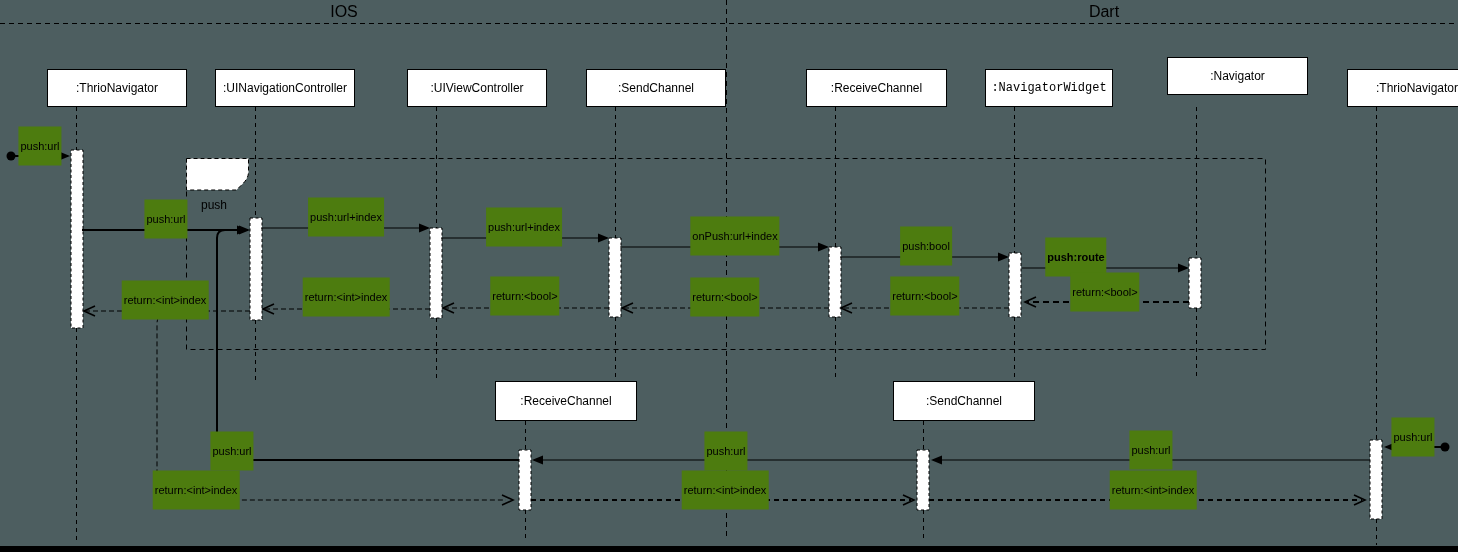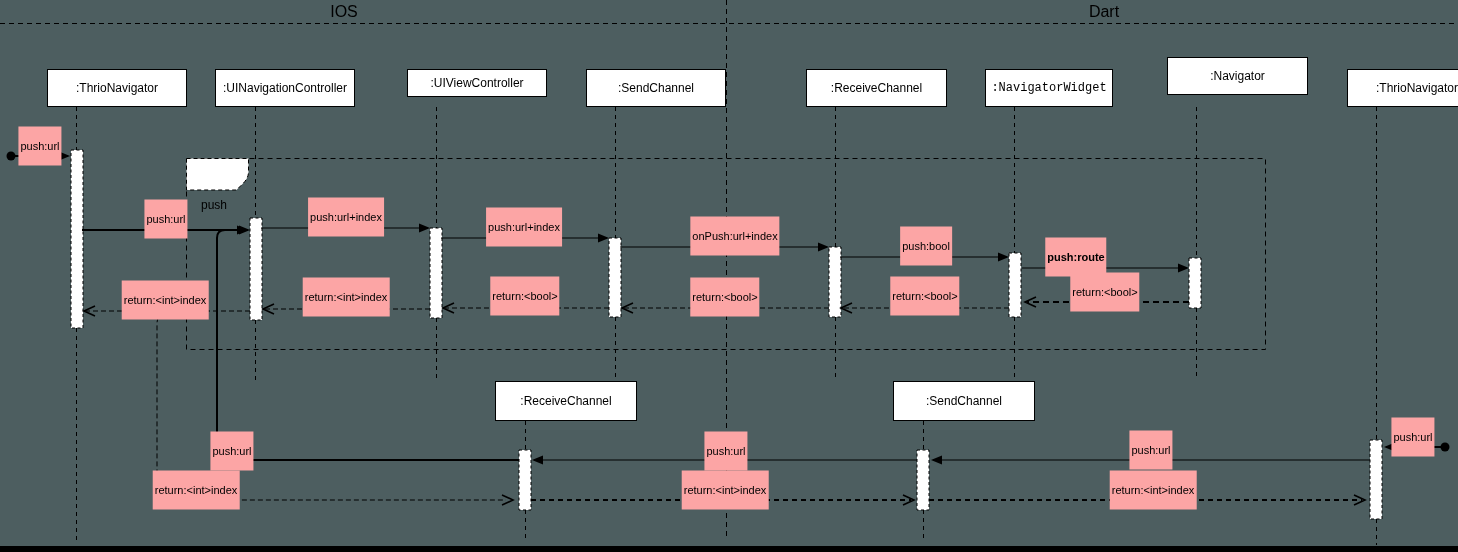--- a/index.html
+++ b/index.html
@@ -8,21 +8,21 @@
     background:#4d5e60; font-family:"Liberation Sans", sans-serif; color:#000;
   }
   #layer-svg { position:absolute; left:0; top:0; }
   .pbox {
     position:absolute; background:#ffffff; border:1px solid #000;
     box-sizing:border-box; display:flex; align-items:center; justify-content:center;
     font-size:12px; white-space:nowrap;margin-left:41px;
   }
   .msg-label {
     position:absolute; transform:translate(-50%,-50%);
-    background:#fca5a5; font-size:11px; line-height:13px; padding:13px 2px;
+    background:#4d7c0f; font-size:11px; line-height:13px; padding:13px 2px;
     white-space:nowrap;
   }
   .region-label {
     position:absolute; transform:translate(-50%,-50%);
     font-size:16px; white-space:nowrap;
   }
   .frame-label {
     position:absolute; transform:translate(-50%,-50%);
     font-size:12px; white-space:nowrap;
   }
@@ -112,21 +112,21 @@
     </svg>
 
   <div class="region-label" style="left:344px; top:12px;">IOS</div>
   <div class="region-label" style="left:1104px; top:12px;">Dart</div>
 
   <div class="frame-label" style="left:214px; top:173px;margin-top:32px;">push</div>
 
   <div id="participants">
       <div class="pbox" style="left: 6px; top: 69px; width: 140px; height: 38px;">:ThrioNavigator</div>
       <div class="pbox" style="left: 174px; top: 69px; width: 140px; height: 38px;">:UINavigationController</div>
-      <div class="pbox" style="left: 366px; top: 69px; width: 140px; height: 28px;">:UIViewController</div>
+      <div class="pbox" style="left: 366px; top: 69px; width: 140px; height: 38px;">:UIViewController</div>
       <div class="pbox" style="left: 545px; top: 69px; width: 140px; height: 38px;">:SendChannel</div>
       <div class="pbox" style="left: 765px; top: 69px; width: 141px; height: 38px;">:ReceiveChannel</div>
       <div class="pbox" style="left: 944px; top: 69px; width: 128px; height: 38px; font-family: Liberation Mono, monospace;">:NavigatorWidget</div>
       <div class="pbox" style="left: 1126px; top: 57px; width: 141px; height: 38px;">:Navigator</div>
       <div class="pbox" style="left: 1306px; top: 69px; width: 140px; height: 38px;">:ThrioNavigator</div>
       <div class="pbox" style="left: 454px; top: 381px; width: 142px; height: 40px;">:ReceiveChannel</div>
       <div class="pbox" style="left: 852px; top: 381px; width: 142px; height: 40px;">:SendChannel</div>
     </div>
   <div id="labels">
       <div class="msg-label" style="left: 40px; top: 146px;">push:url</div>

